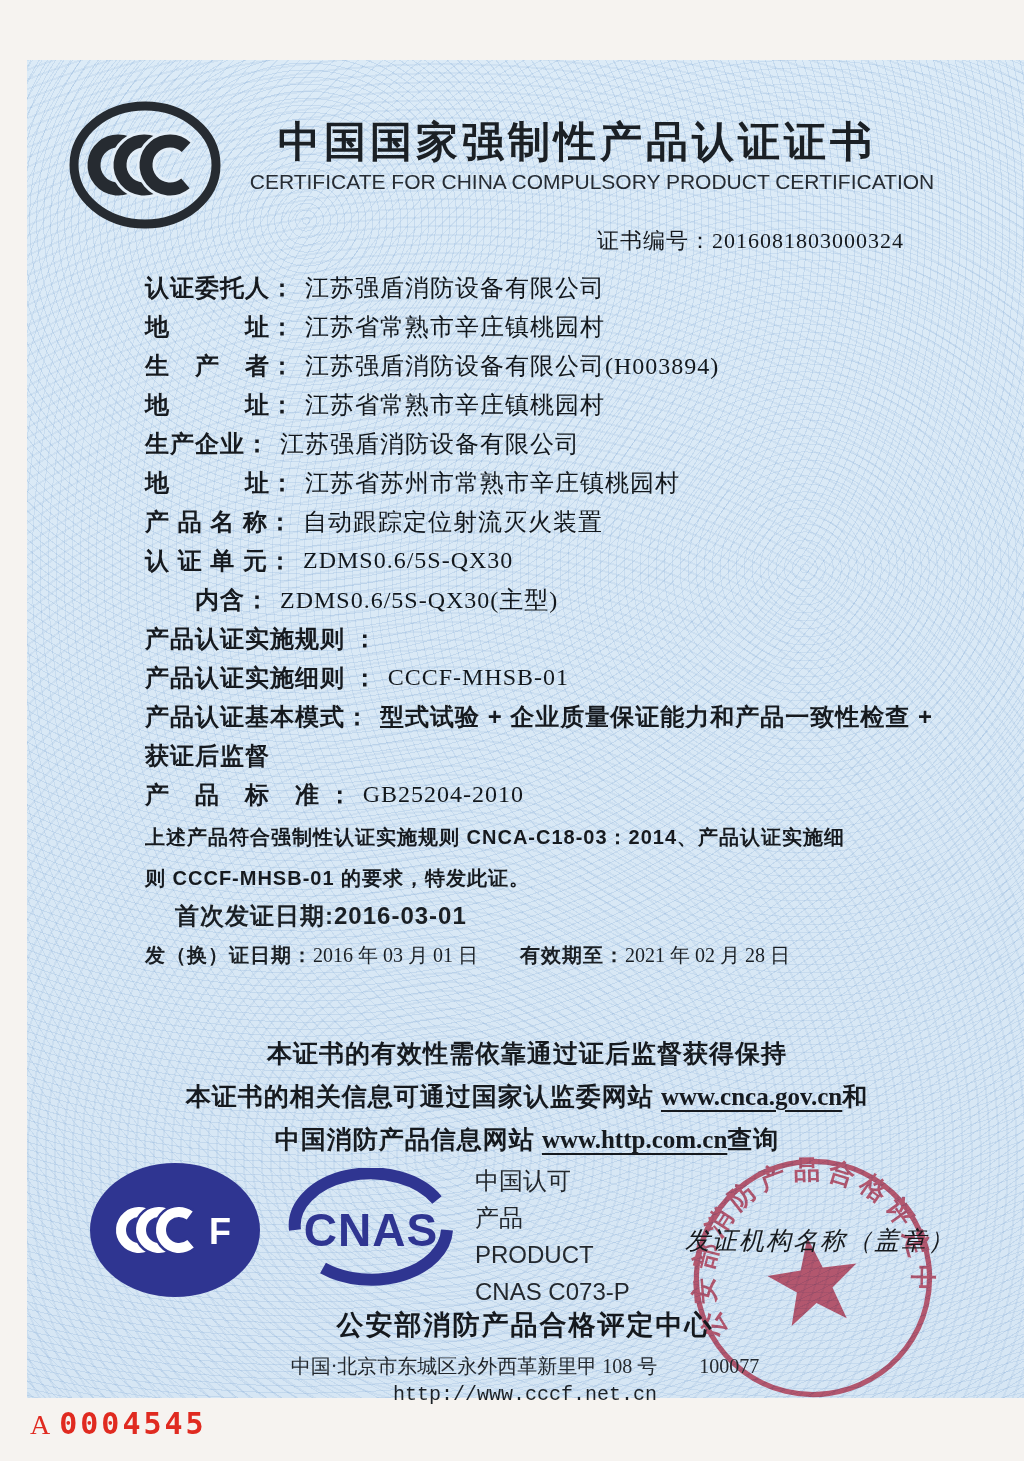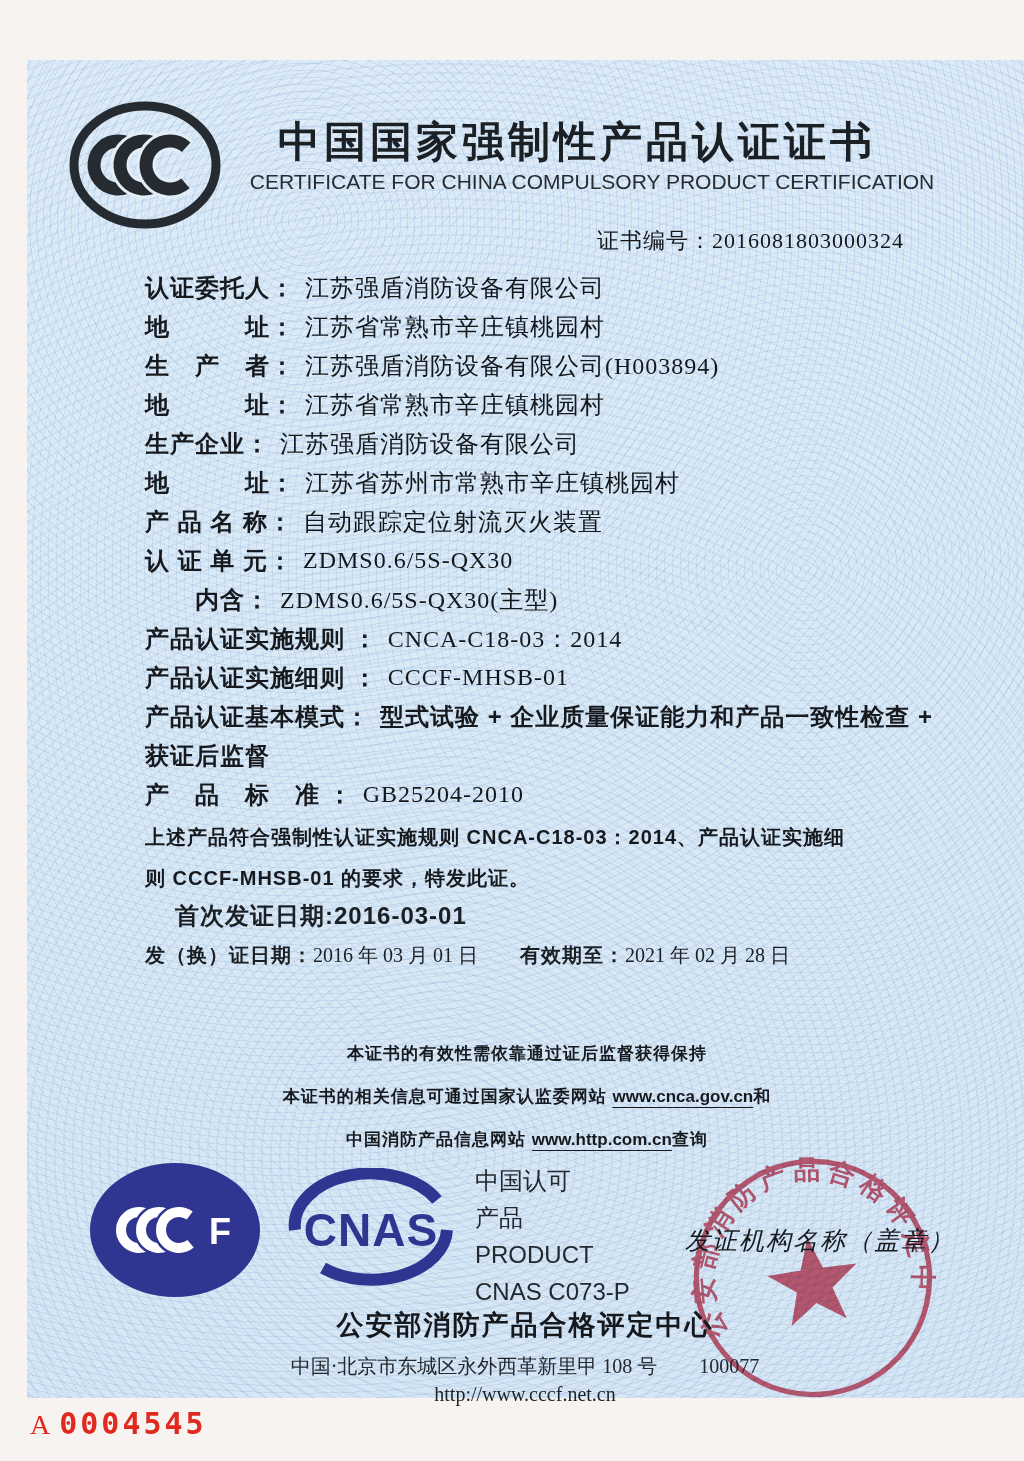--- a/index.html
+++ b/index.html
@@ -37,38 +37,38 @@
   .statement{position:absolute;left:118px;top:757px;width:840px;font-size:20px;
          font-weight:bold;line-height:41px;letter-spacing:1px;color:#161a1f;}
   .first-issue{position:absolute;left:148px;top:840px;width:800px;
          font-size:24px;font-weight:bold;letter-spacing:1px;}
   .issue-line{position:absolute;left:118px;top:882px;font-size:20px;white-space:pre;}
   .issue-line .dl{font-weight:bold;letter-spacing:1px;}
   .issue-line .dv{font-family:"Liberation Serif","DejaVu Serif",serif;}
   .gap{display:inline-block;width:42px;}
 
   .notes{position:absolute;left:60px;top:972px;width:880px;text-align:center;
-         font-size:17px;font-weight:bold;line-height:43px;letter-spacing:1px;color:#161a1f;}
+         font-size:25px;font-weight:bold;line-height:43px;letter-spacing:1px;color:#161a1f;font-family:Liberation Serif, serif;}
   .notes .u{font-weight:600;text-decoration:underline;text-underline-offset:5px;letter-spacing:0;}
 
   .cccf-mark{position:absolute;left:60px;top:1100px;width:176px;height:140px;}
   .cnas-mark{position:absolute;left:258px;top:1108px;width:172px;height:124px;}
   .accred{position:absolute;left:448px;top:1102px;font-size:24px;line-height:37px;color:#23282e;}
   .stamp{position:absolute;left:660px;top:1092px;width:252px;height:252px;
          transform:rotate(-8deg);opacity:.88;mix-blend-mode:multiply;}
   .stamp-overlay{position:absolute;left:658px;top:1164px;width:300px;font-size:25px;
          font-family:"Liberation Serif","DejaVu Serif",serif;font-style:italic;
          color:#16191d;letter-spacing:2px;white-space:nowrap;}
 
   .issuer-name{position:absolute;left:98px;top:1247px;width:800px;text-align:center;
          font-size:27px;font-weight:bold;letter-spacing:2px;color:#15191e;}
   .issuer-addr{position:absolute;left:98px;top:1293px;width:800px;text-align:center;
          font-size:20px;font-family:"Liberation Serif","DejaVu Serif",serif;color:#23282e;white-space:pre;}
   .issuer-web{position:absolute;left:98px;top:1323px;width:800px;text-align:center;
-         font-size:20px;font-family:Liberation Serif, serif;color:#1c2126;}
+         font-size:20px;font-family:Liberation Mono, monospace;color:#1c2126;}
 
   .serial{position:absolute;left:30px;top:1406px;color:#e02a20;font-size:30px;font-weight:bold;
          font-family:"DejaVu Sans Mono","Liberation Mono",monospace;letter-spacing:3px;}
   .serial .sa{font-family:"Liberation Serif","DejaVu Serif",serif;font-weight:normal;font-size:28px;margin-right:6px;}
 </style>
 </head>
 <body>
 
 <div class="paper">
 
@@ -91,21 +91,21 @@
   <div class="fields">
       <div class="row"><span class="lab">认证委托人：</span><span class="val">江苏强盾消防设备有限公司</span></div>
       <div class="row"><span class="lab">地　　　址：</span><span class="val">江苏省常熟市辛庄镇桃园村</span></div>
       <div class="row"><span class="lab">生　产　者：</span><span class="val">江苏强盾消防设备有限公司(H003894)</span></div>
       <div class="row"><span class="lab">地　　　址：</span><span class="val">江苏省常熟市辛庄镇桃园村</span></div>
       <div class="row"><span class="lab">生产企业：</span><span class="val">江苏强盾消防设备有限公司</span></div>
       <div class="row"><span class="lab">地　　　址：</span><span class="val">江苏省苏州市常熟市辛庄镇桃园村</span></div>
       <div class="row"><span class="lab">产 品 名 称：</span><span class="val">自动跟踪定位射流灭火装置</span></div>
       <div class="row"><span class="lab">认 证 单 元：</span><span class="val">ZDMS0.6/5S-QX30</span></div>
       <div class="row"><span class="lab">　　内含：</span><span class="val">ZDMS0.6/5S-QX30(主型)</span></div>
-      <div class="row"><span class="lab">产品认证实施规则 ：</span><span class="val">CNCA-C18-03：2014</span></div>
+      <div class="row"><span class="lab">产品认证实施规则 ：</span></div>
       <div class="row"><span class="lab">产品认证实施细则 ：</span><span class="val">CCCF-MHSB-01</span></div>
       <div class="row"><span class="lab">产品认证基本模式：</span><span class="val hei">型式试验 + 企业质量保证能力和产品一致性检查 +</span></div>
       <div class="row"><span class="lab">获证后监督</span></div>
       <div class="row"><span class="lab">产　品　标　准 ：</span><span class="val">GB25204-2010</span></div>
     </div>
 
   <div class="statement">
     <div>上述产品符合强制性认证实施规则 CNCA-C18-03：2014、产品认证实施细</div>
     <div>则 CCCF-MHSB-01 的要求，特发此证。</div>
   </div>

